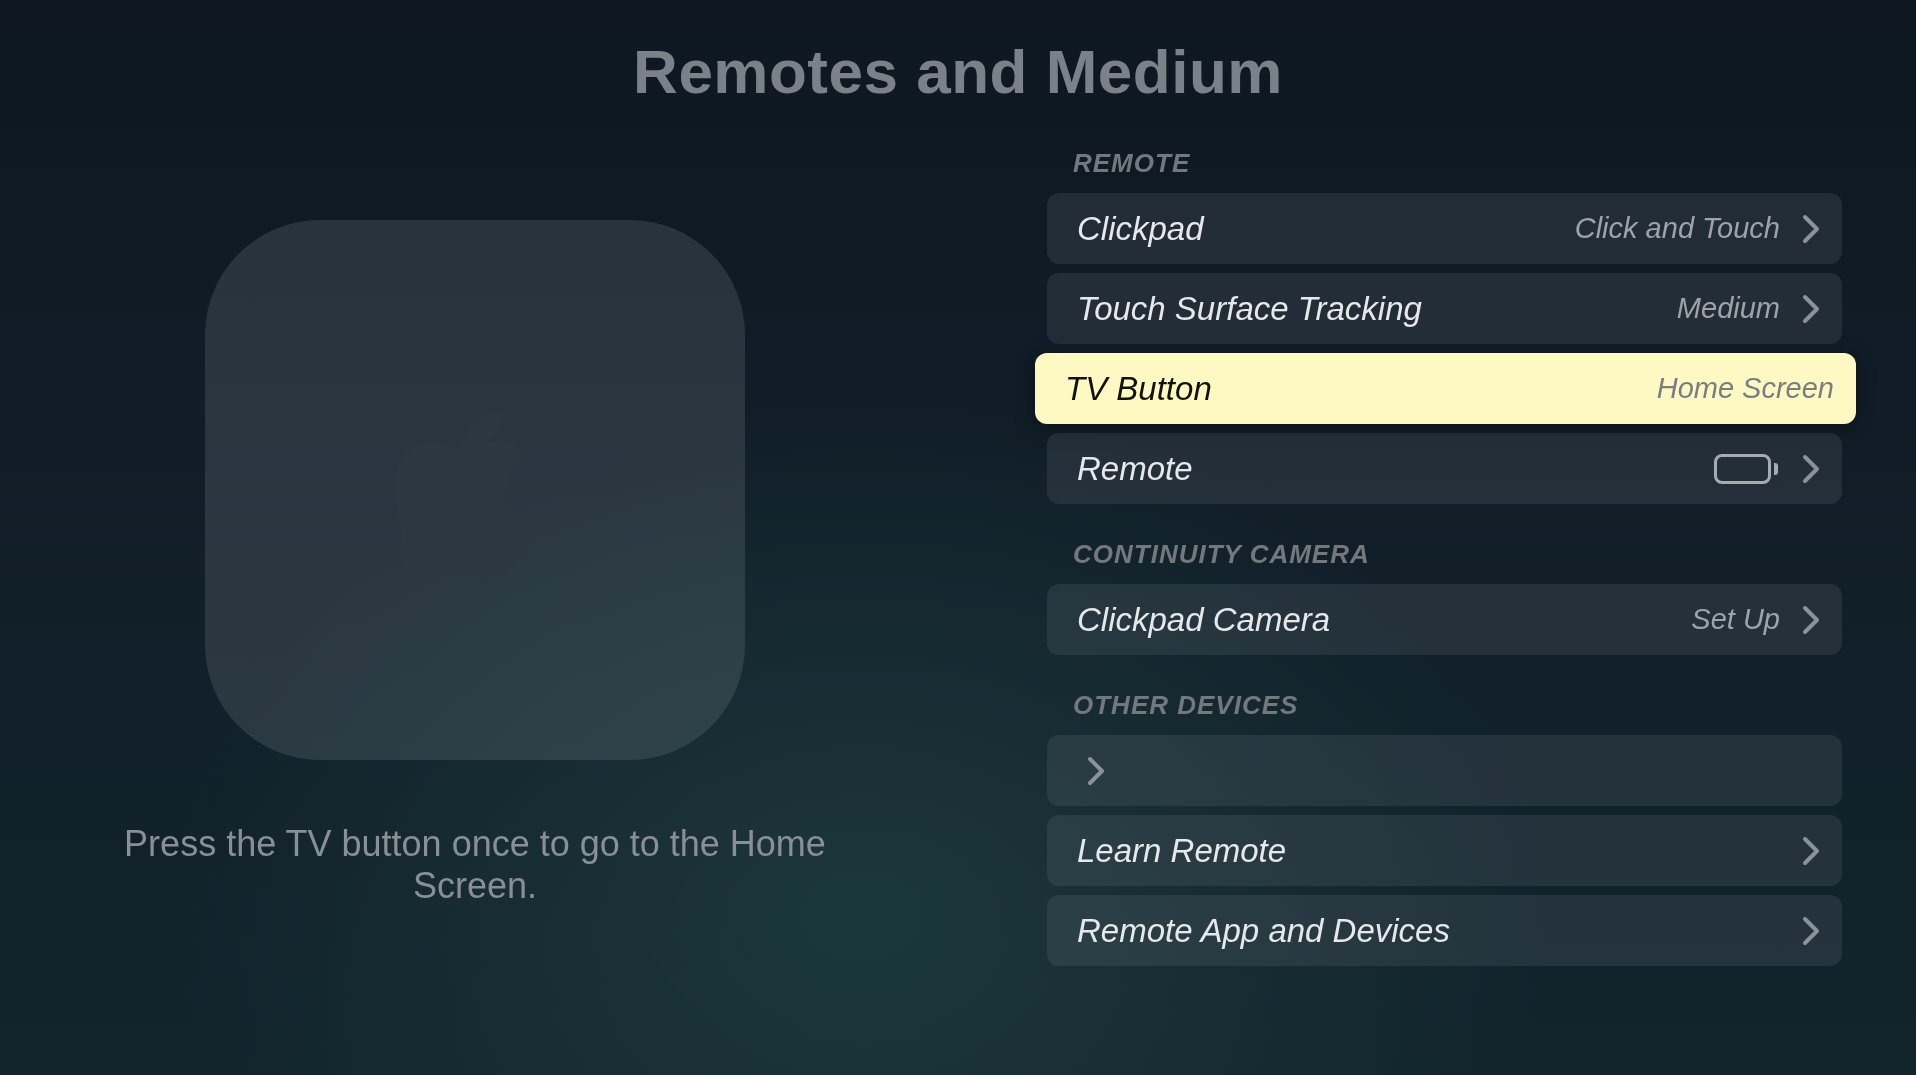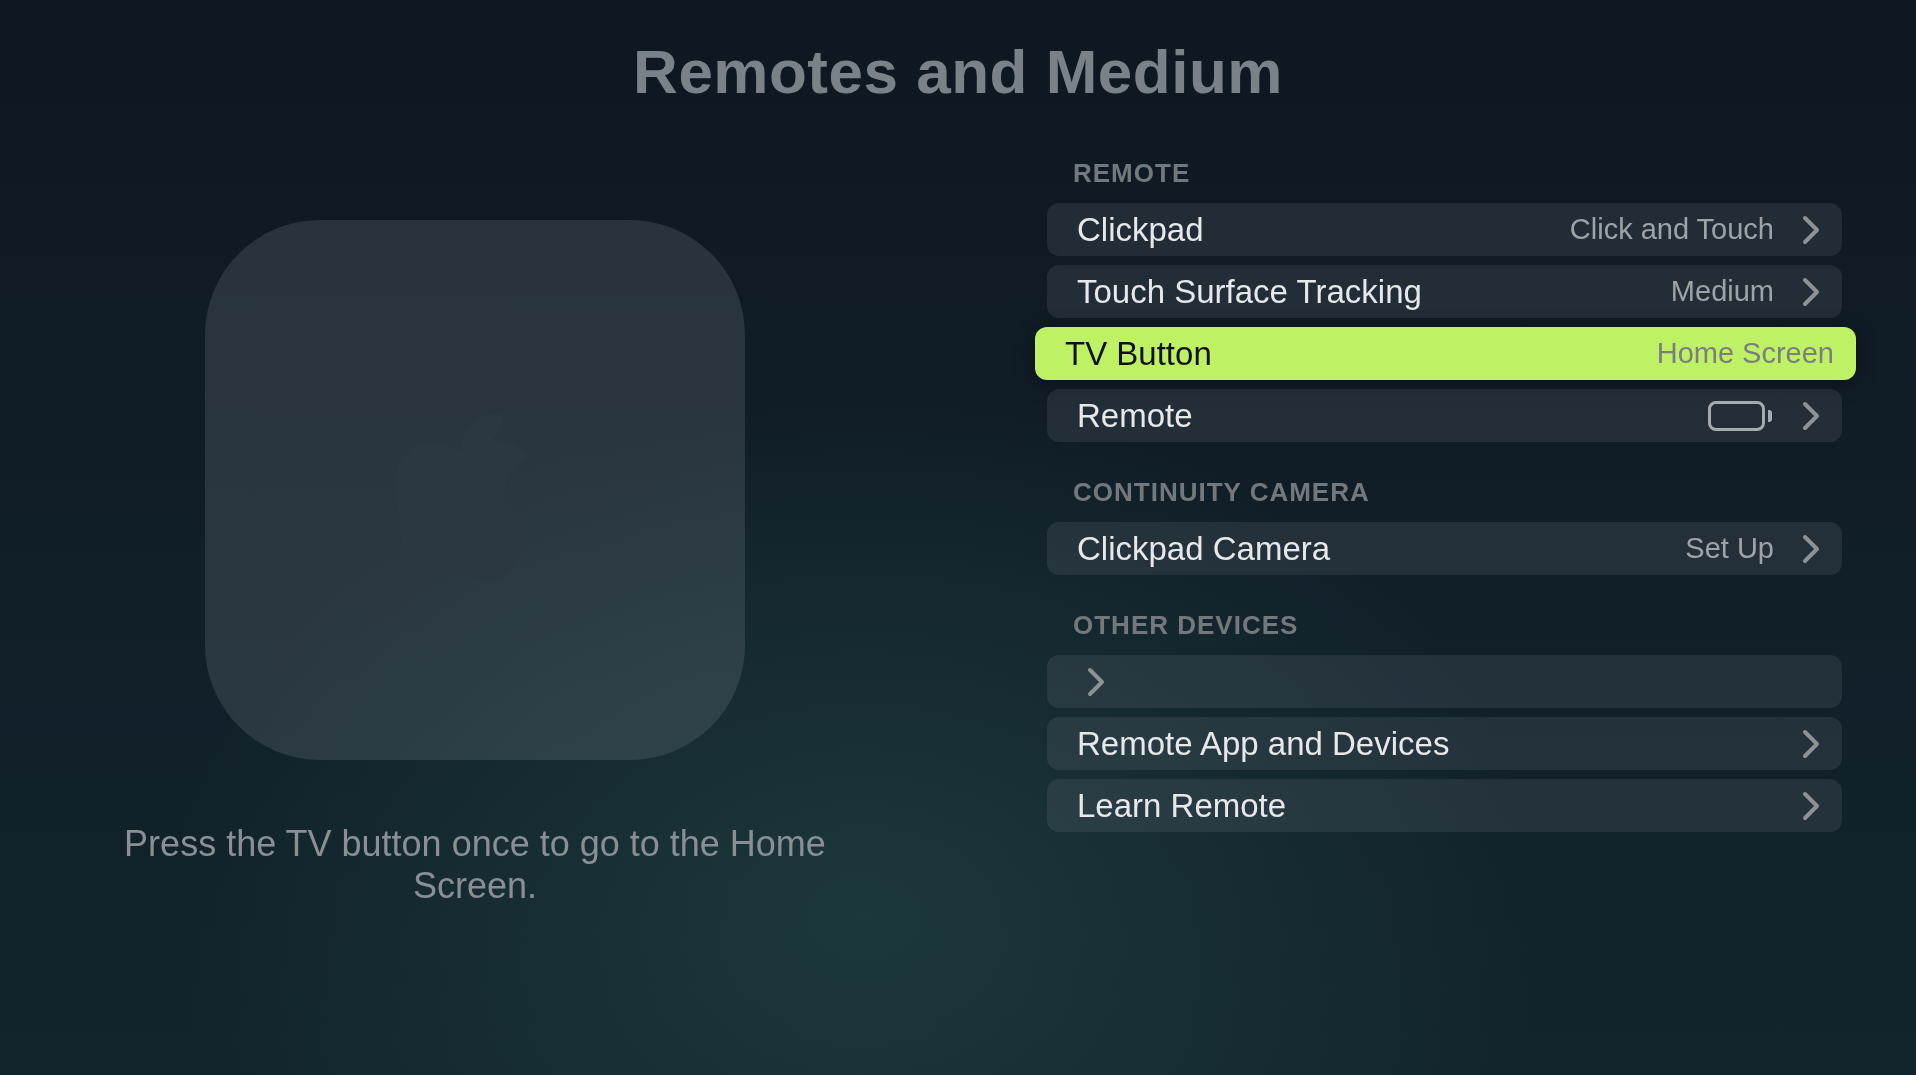--- a/index.html
+++ b/index.html
@@ -62,47 +62,48 @@
     margin-top: 63px;
     font-size: 36px;
     color: #8a8f95;
     text-align: center;
     font-weight: 500;
   }
 
   .right-pane {
     position: absolute;
     left: 1047px;
-    top: 158px;
+    top: 148px;
     width: 795px;
     display: flex;
     flex-direction: column;
+    font-style: italic;
   }
 
   .section-header {
     font-size: 26px;
     font-weight: 700;
     letter-spacing: 1px;
     color: #73787d;
     padding-left: 26px;
     margin-bottom: 14px;
     text-transform: uppercase;
   }
 
   .section + .section { margin-top: 26px; }
 
   .row {
-    height: 53px;
+    height: 71px;
     margin-bottom: 9px;
     border-radius: 12px;
     background: rgba(120,128,136,0.18);
     display: flex;
     align-items: center;
     padding: 0 22px 0 30px;
-    gap: 18px;
+    gap: 12px;
   }
 
   .row .label {
     flex: 1 1 auto;
     font-size: 33px;
     font-weight: 500;
     color: #e6e8ea;
     white-space: nowrap;
   }
 
@@ -118,21 +119,21 @@
     flex: 0 0 auto;
     margin-left: 10px;
     fill: none;
     stroke: #8d9297;
     stroke-width: 4;
     stroke-linecap: round;
     stroke-linejoin: round;
   }
 
   .row.selected {
-    background: #bef264;
+    background: #fef9c3;
     border-radius: 12px;
     margin-left: -12px;
     width: 821px;
     box-shadow: 0 4px 20px rgba(0,0,0,0.35);
   }
   .row.selected .label { color: #111; }
   .row.selected .value { color: #7a7e82; }
 
   .battery {
     width: 66px;
@@ -220,27 +221,27 @@
         </div>
       </div>
       <div class="section">
         <div class="section-header">OTHER DEVICES</div>
         <div class="row">
           <svg class="chevron" viewBox="0 0 18 30">
             <polyline points="3,3 15,15 3,27"></polyline>
           </svg>
         </div>
         <div class="row">
+          <span class="label">Learn Remote</span>
+          <svg class="chevron" viewBox="0 0 18 30">
+            <polyline points="3,3 15,15 3,27"></polyline>
+          </svg>
+        </div>
+        <div class="row">
           <span class="label">Remote App and Devices</span>
-          <svg class="chevron" viewBox="0 0 18 30">
-            <polyline points="3,3 15,15 3,27"></polyline>
-          </svg>
-        </div>
-        <div class="row">
-          <span class="label">Learn Remote</span>
           <svg class="chevron" viewBox="0 0 18 30">
             <polyline points="3,3 15,15 3,27"></polyline>
           </svg>
         </div>
       </div>
     </div>
 
 </div>
 
 </body></html>

